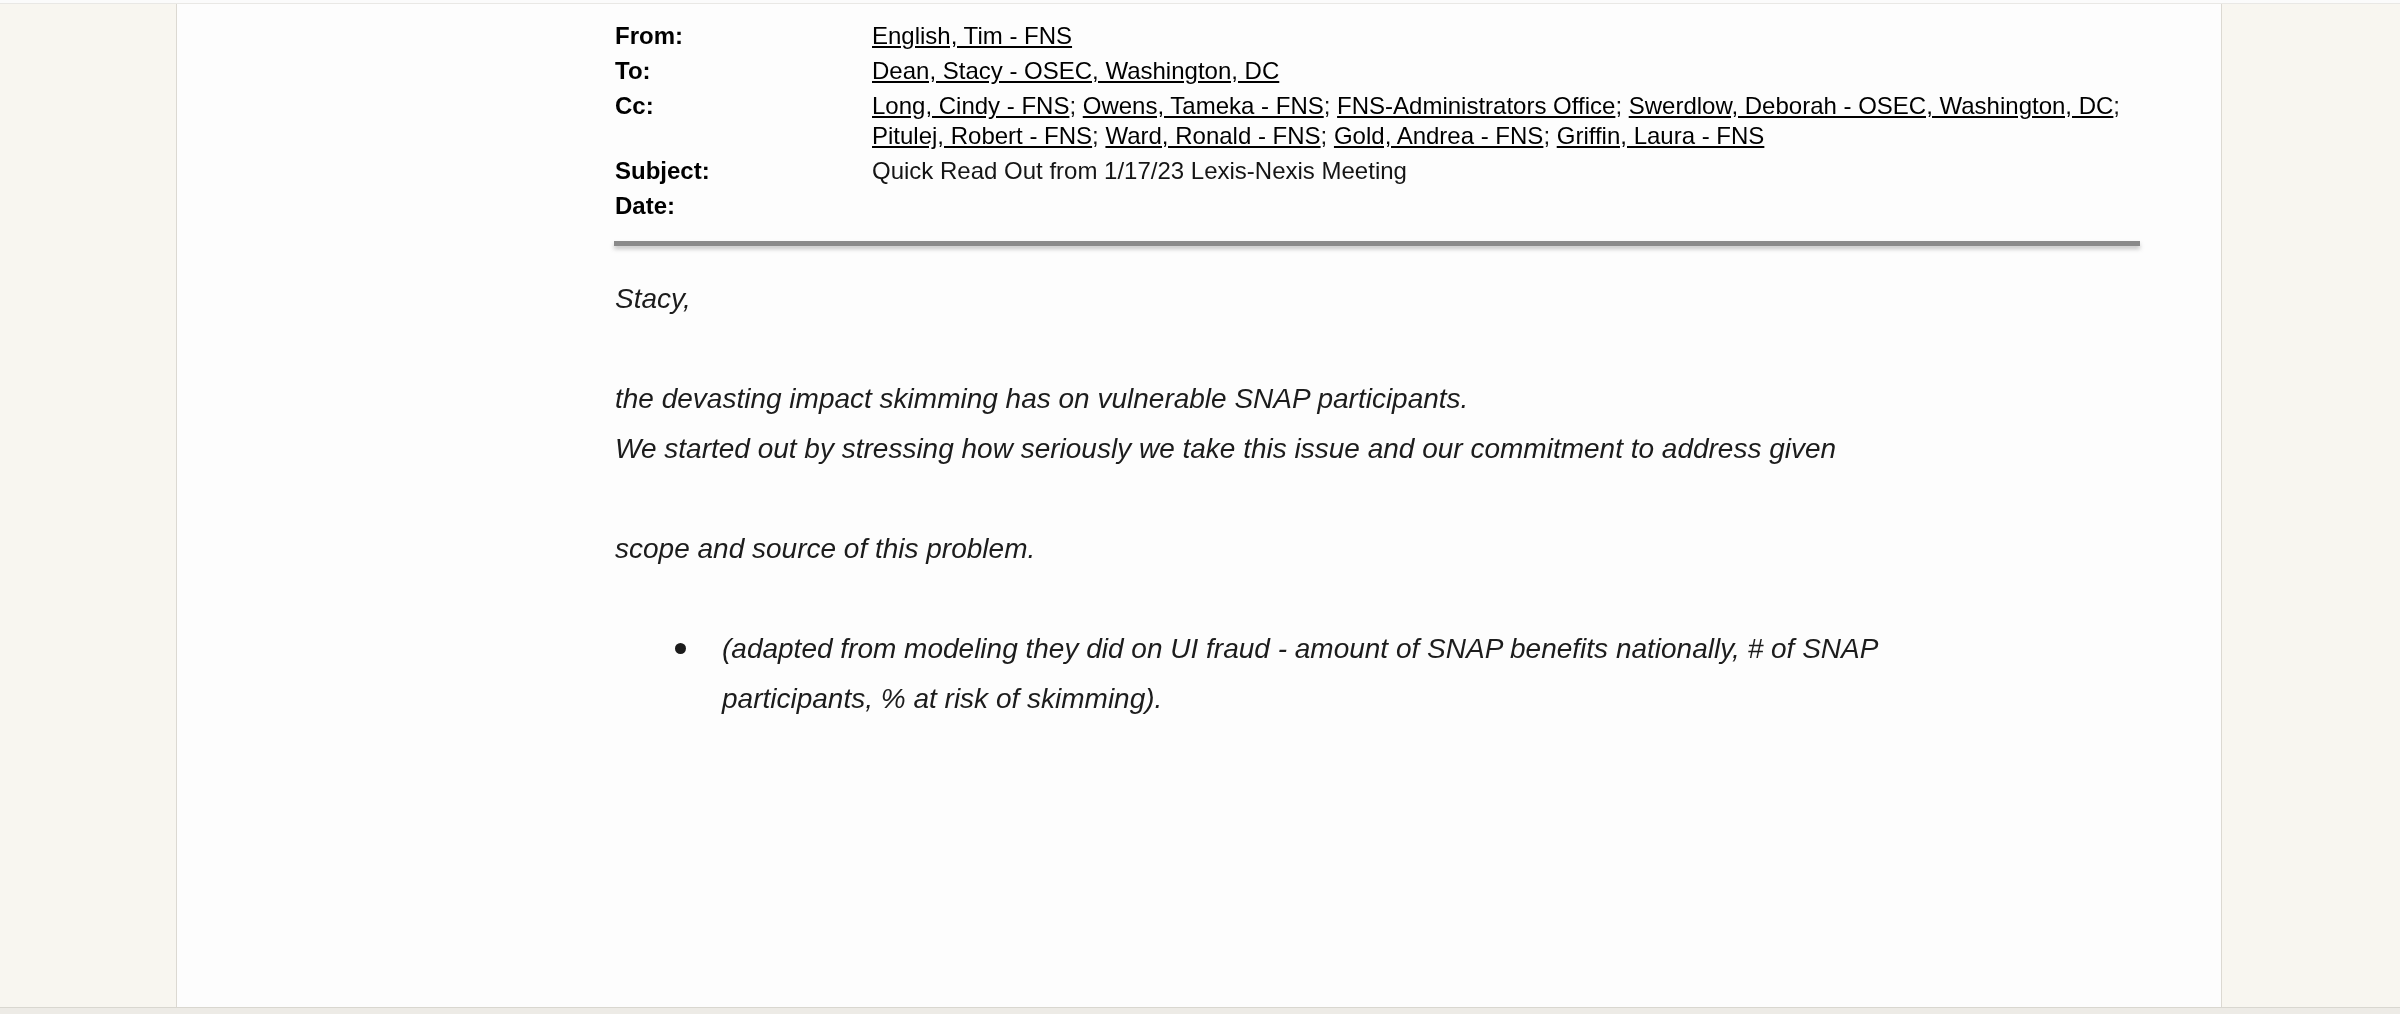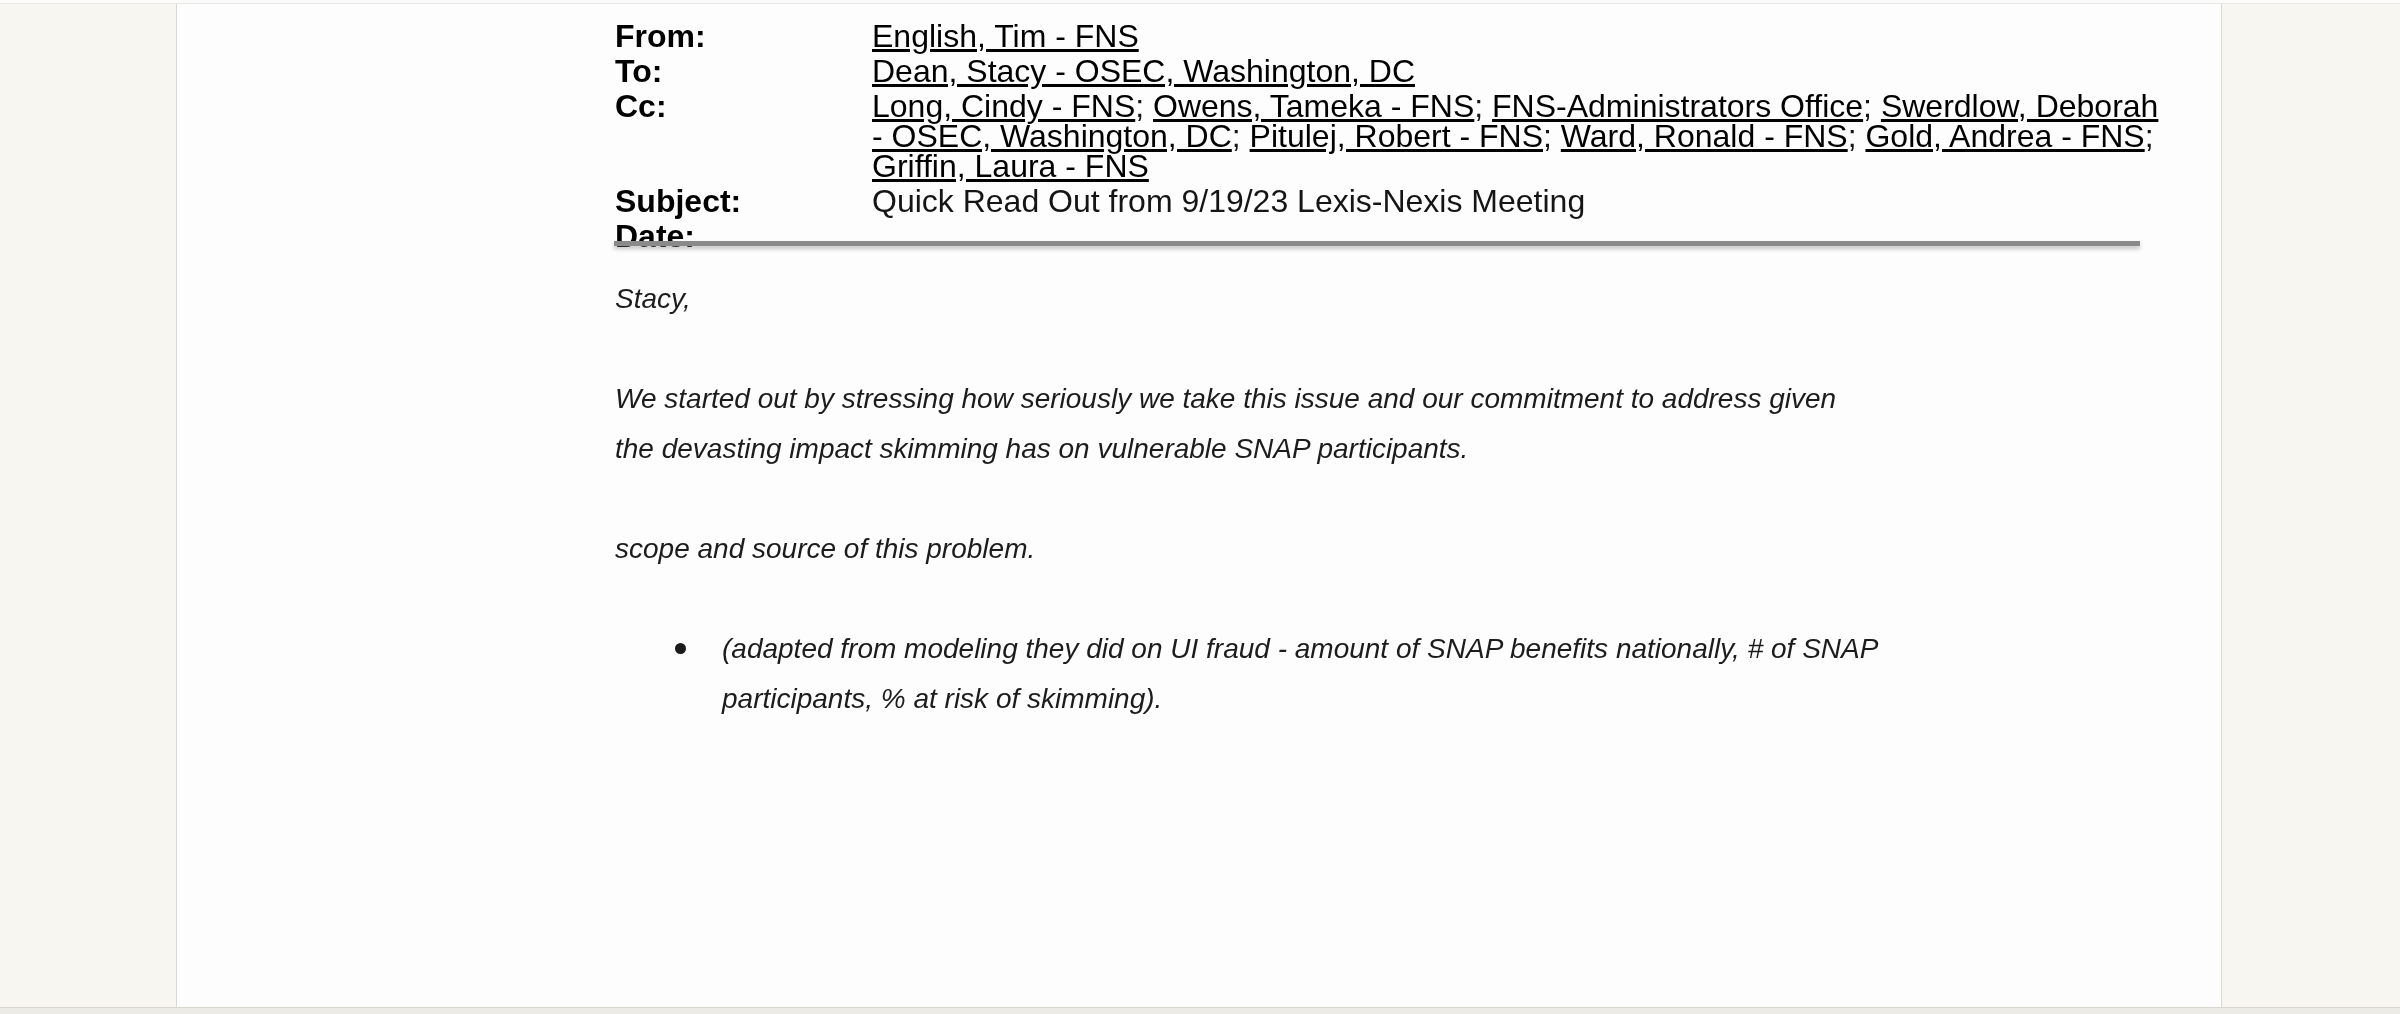--- a/index.html
+++ b/index.html
@@ -41,21 +41,21 @@
     border-right: 1px solid #dcd9d2;
   }
 
   
   .header-fields {
     position: absolute;
     left: 438px; top: 17px;
     display: grid;
     grid-template-columns: 257px 1290px;
     row-gap: 5px;
-    font-size: 32px;
+    font-size: 24px;
     line-height: 30px;
   }
   .header-label {
     font-weight: bold;
     color: #000000;
   }
   .header-value {
     color: #151515;
     white-space: normal;
   }
@@ -102,31 +102,31 @@
 
   <div class="page">
     <div class="header-fields">
         <div class="header-label">From:</div>
         <div class="header-value"><a class="recipient-link">English, Tim - FNS</a></div>
         <div class="header-label">To:</div>
         <div class="header-value"><a class="recipient-link">Dean, Stacy - OSEC, Washington, DC</a></div>
         <div class="header-label">Cc:</div>
         <div class="header-value"><a class="recipient-link">Long, Cindy - FNS</a><span class="sep">; </span><a class="recipient-link">Owens, Tameka - FNS</a><span class="sep">; </span><a class="recipient-link">FNS-Administrators Office</a><span class="sep">; </span><a class="recipient-link">Swerdlow, Deborah - OSEC, Washington, DC</a><span class="sep">; </span><a class="recipient-link">Pitulej, Robert - FNS</a><span class="sep">; </span><a class="recipient-link">Ward, Ronald - FNS</a><span class="sep">; </span><a class="recipient-link">Gold, Andrea - FNS</a><span class="sep">; </span><a class="recipient-link">Griffin, Laura - FNS</a></div>
         <div class="header-label">Subject:</div>
-        <div class="header-value">Quick Read Out from 9/19/23 Lexis-Nexis Meeting</div>
+        <div class="header-value">Quick Read Out from 1/17/23 Lexis-Nexis Meeting</div>
         <div class="header-label">Date:</div>
       </div>
     <div class="email-divider"></div>
     <div class="email-body">
         <div class="para">
           <div class="body-line">Stacy,</div>
         </div>
         <div class="para">
+          <div class="body-line">the devasting impact skimming has on vulnerable SNAP participants.</div>
           <div class="body-line">We started out by stressing how seriously we take this issue and our commitment to address given</div>
-          <div class="body-line">the devasting impact skimming has on vulnerable SNAP participants.</div>
         </div>
         <div class="para">
           <div class="body-line">scope and source of this problem.</div>
         </div>
         <div class="para bullet">
           <span class="bullet-dot"></span>
           <div class="body-line">(adapted from modeling they did on UI fraud - amount of SNAP benefits nationally, # of SNAP</div>
           <div class="body-line">participants, % at risk of skimming).</div>
         </div>
       </div>

